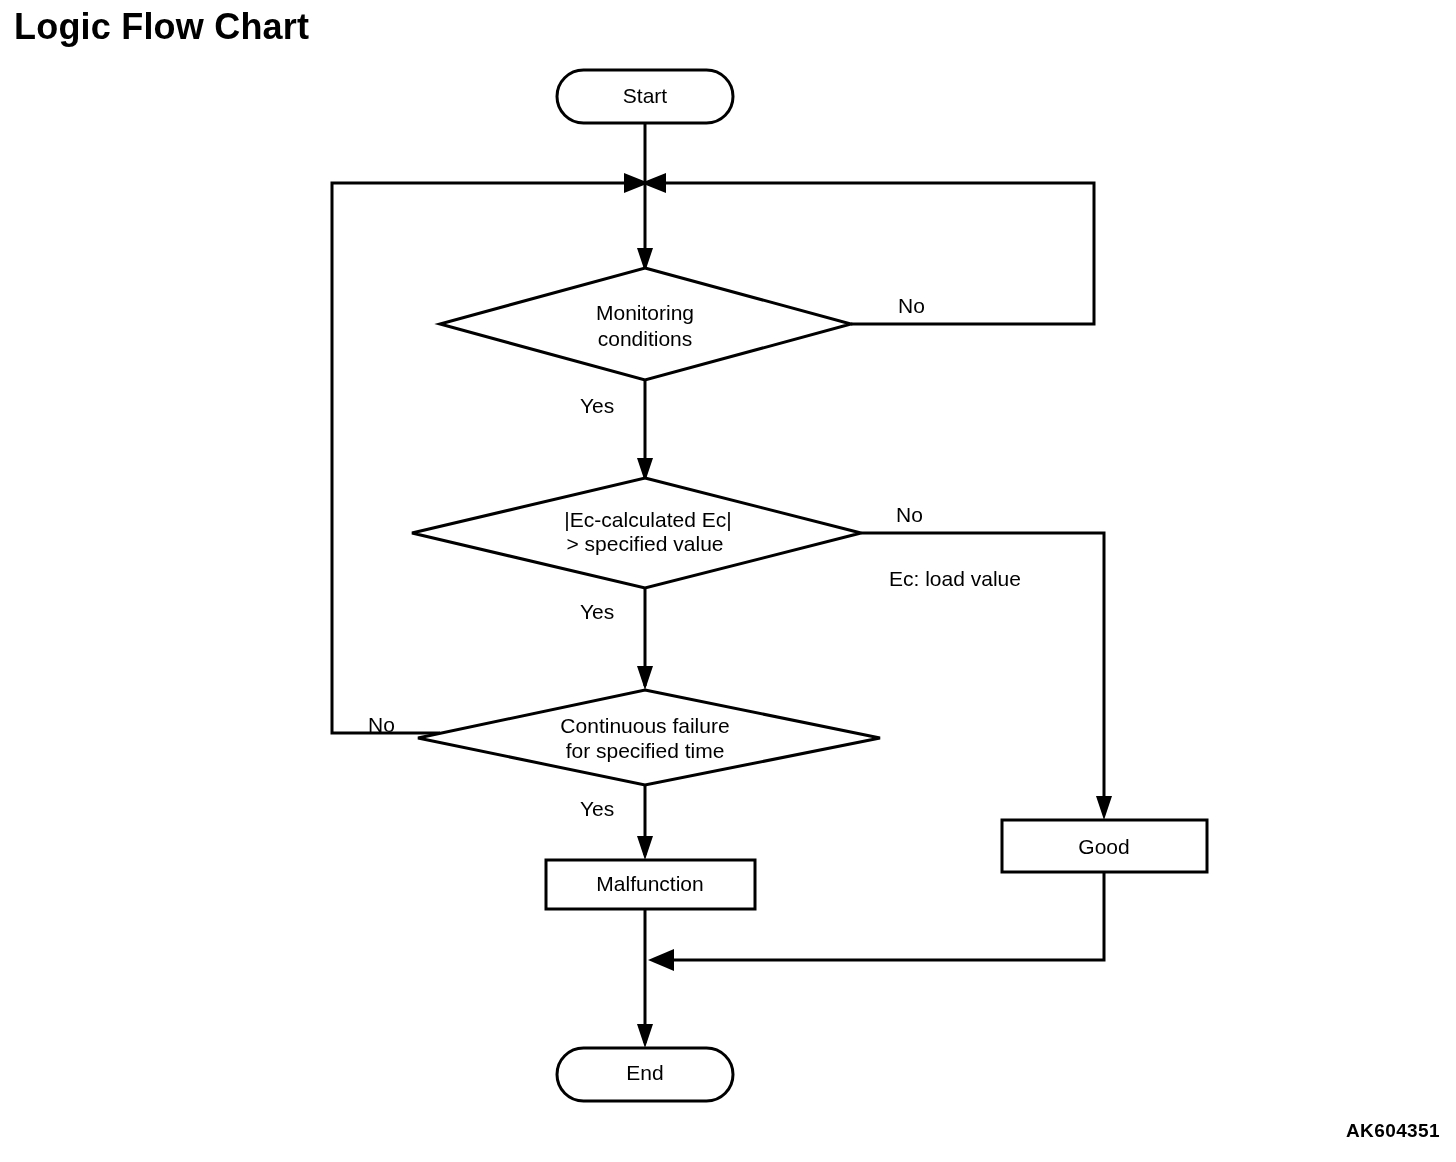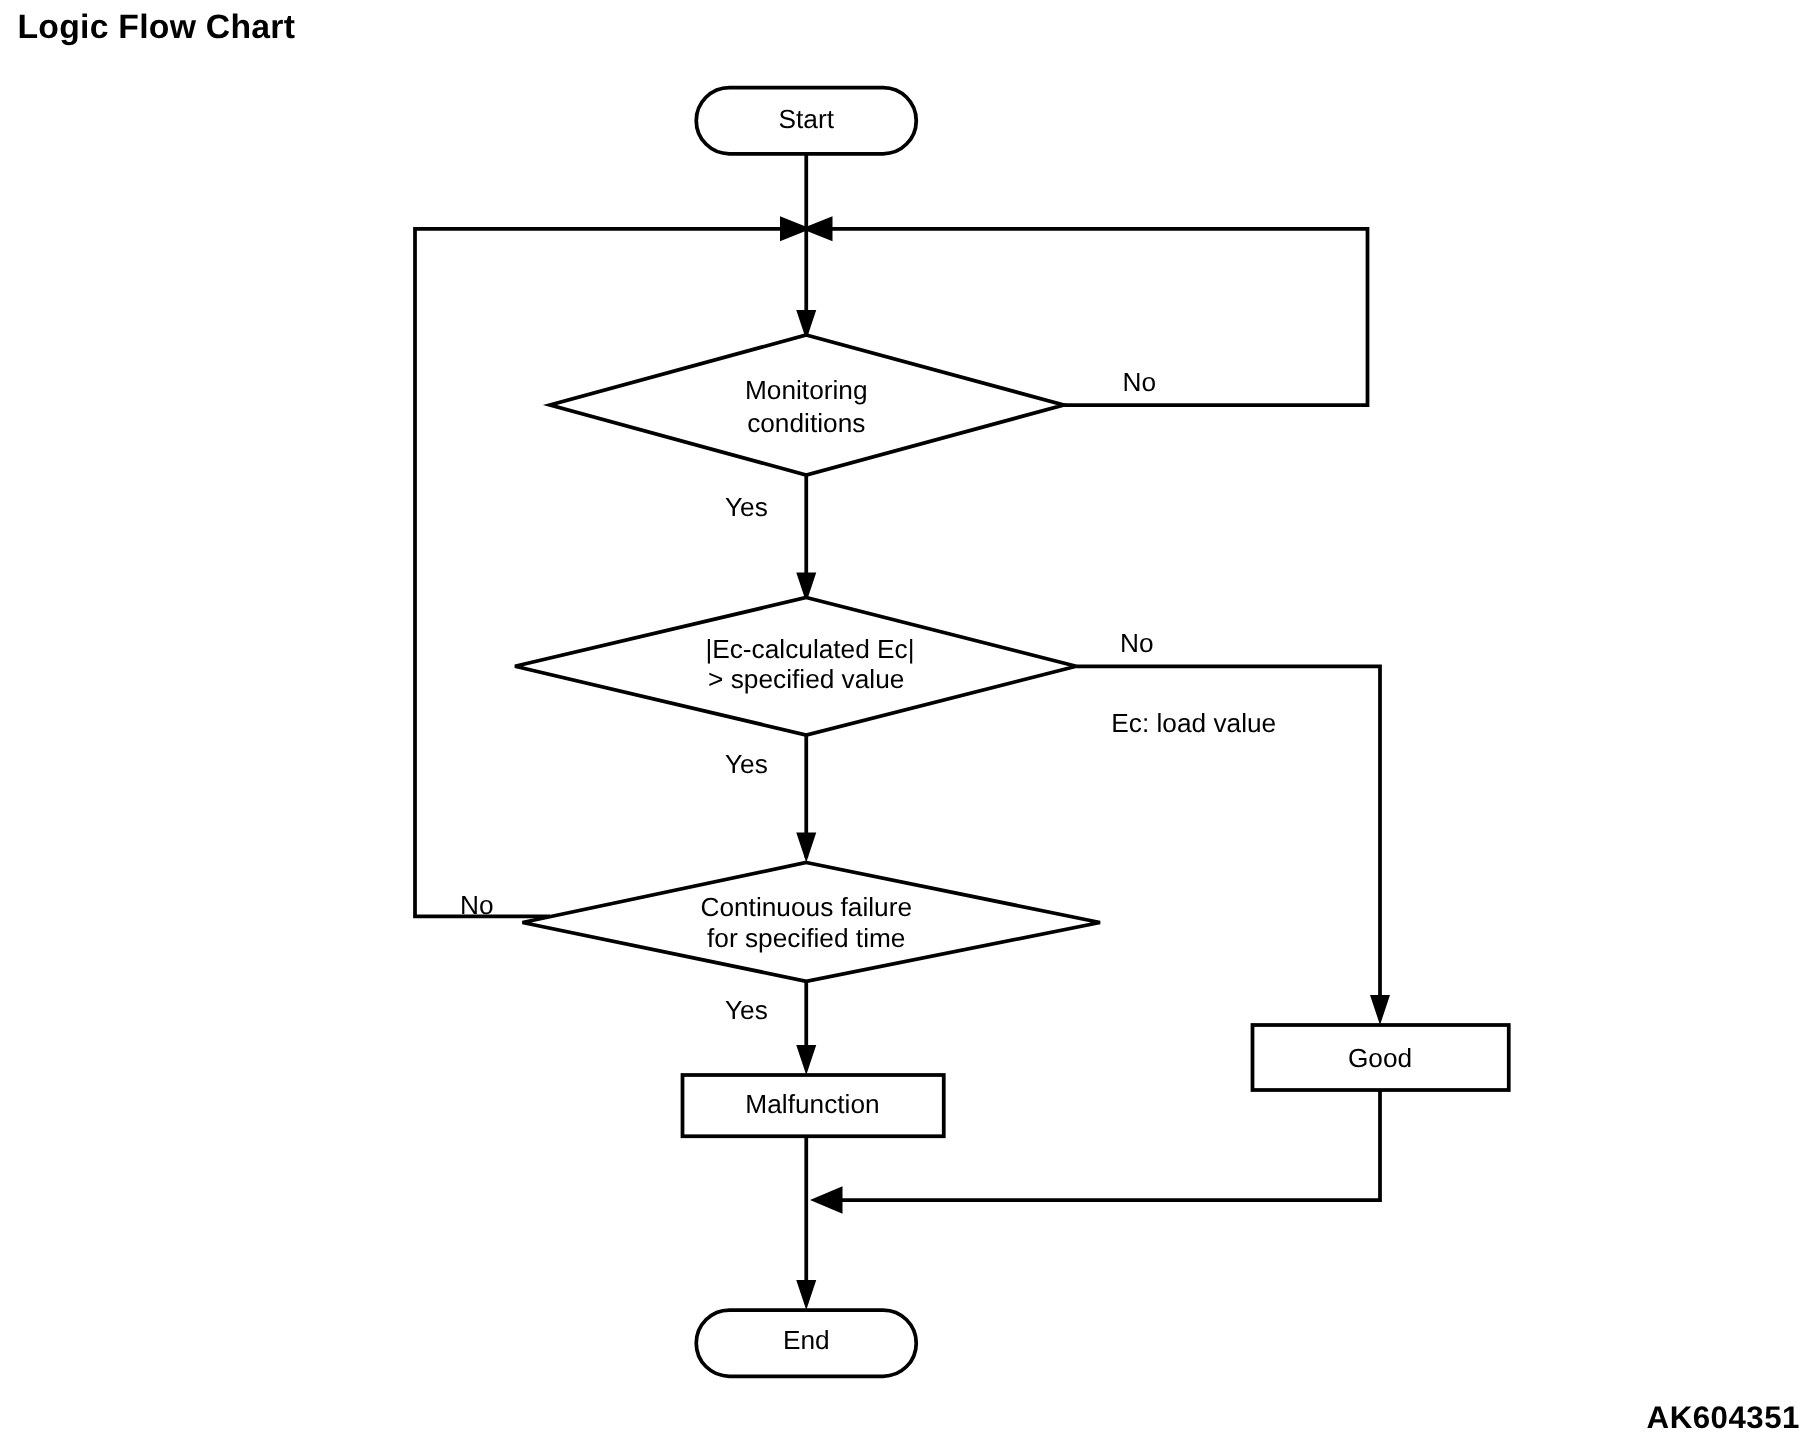--- a/index.html
+++ b/index.html
@@ -12,30 +12,30 @@
     height: 1162px;
     font-family: "Liberation Sans", sans-serif;
     color: #000000;
     position: relative;
     overflow: hidden;
   }
   #page-title {
     position: absolute;
     left: 14px;
     top: 6px;
-    font-size: 27px;
+    font-size: 36px;
     font-weight: bold;
     letter-spacing: 0.2px;
     white-space: nowrap;
   }
   #ref-code {
     position: absolute;
     right: 16px;
     top: 1120px;
-    font-size: 25px;
+    font-size: 19px;
     font-weight: bold;
     letter-spacing: 0.4px;
     white-space: nowrap;
   }
   #flow-svg {
     position: absolute;
     left: 0;
     top: 0;
     width: 1456px;
     height: 1162px;

